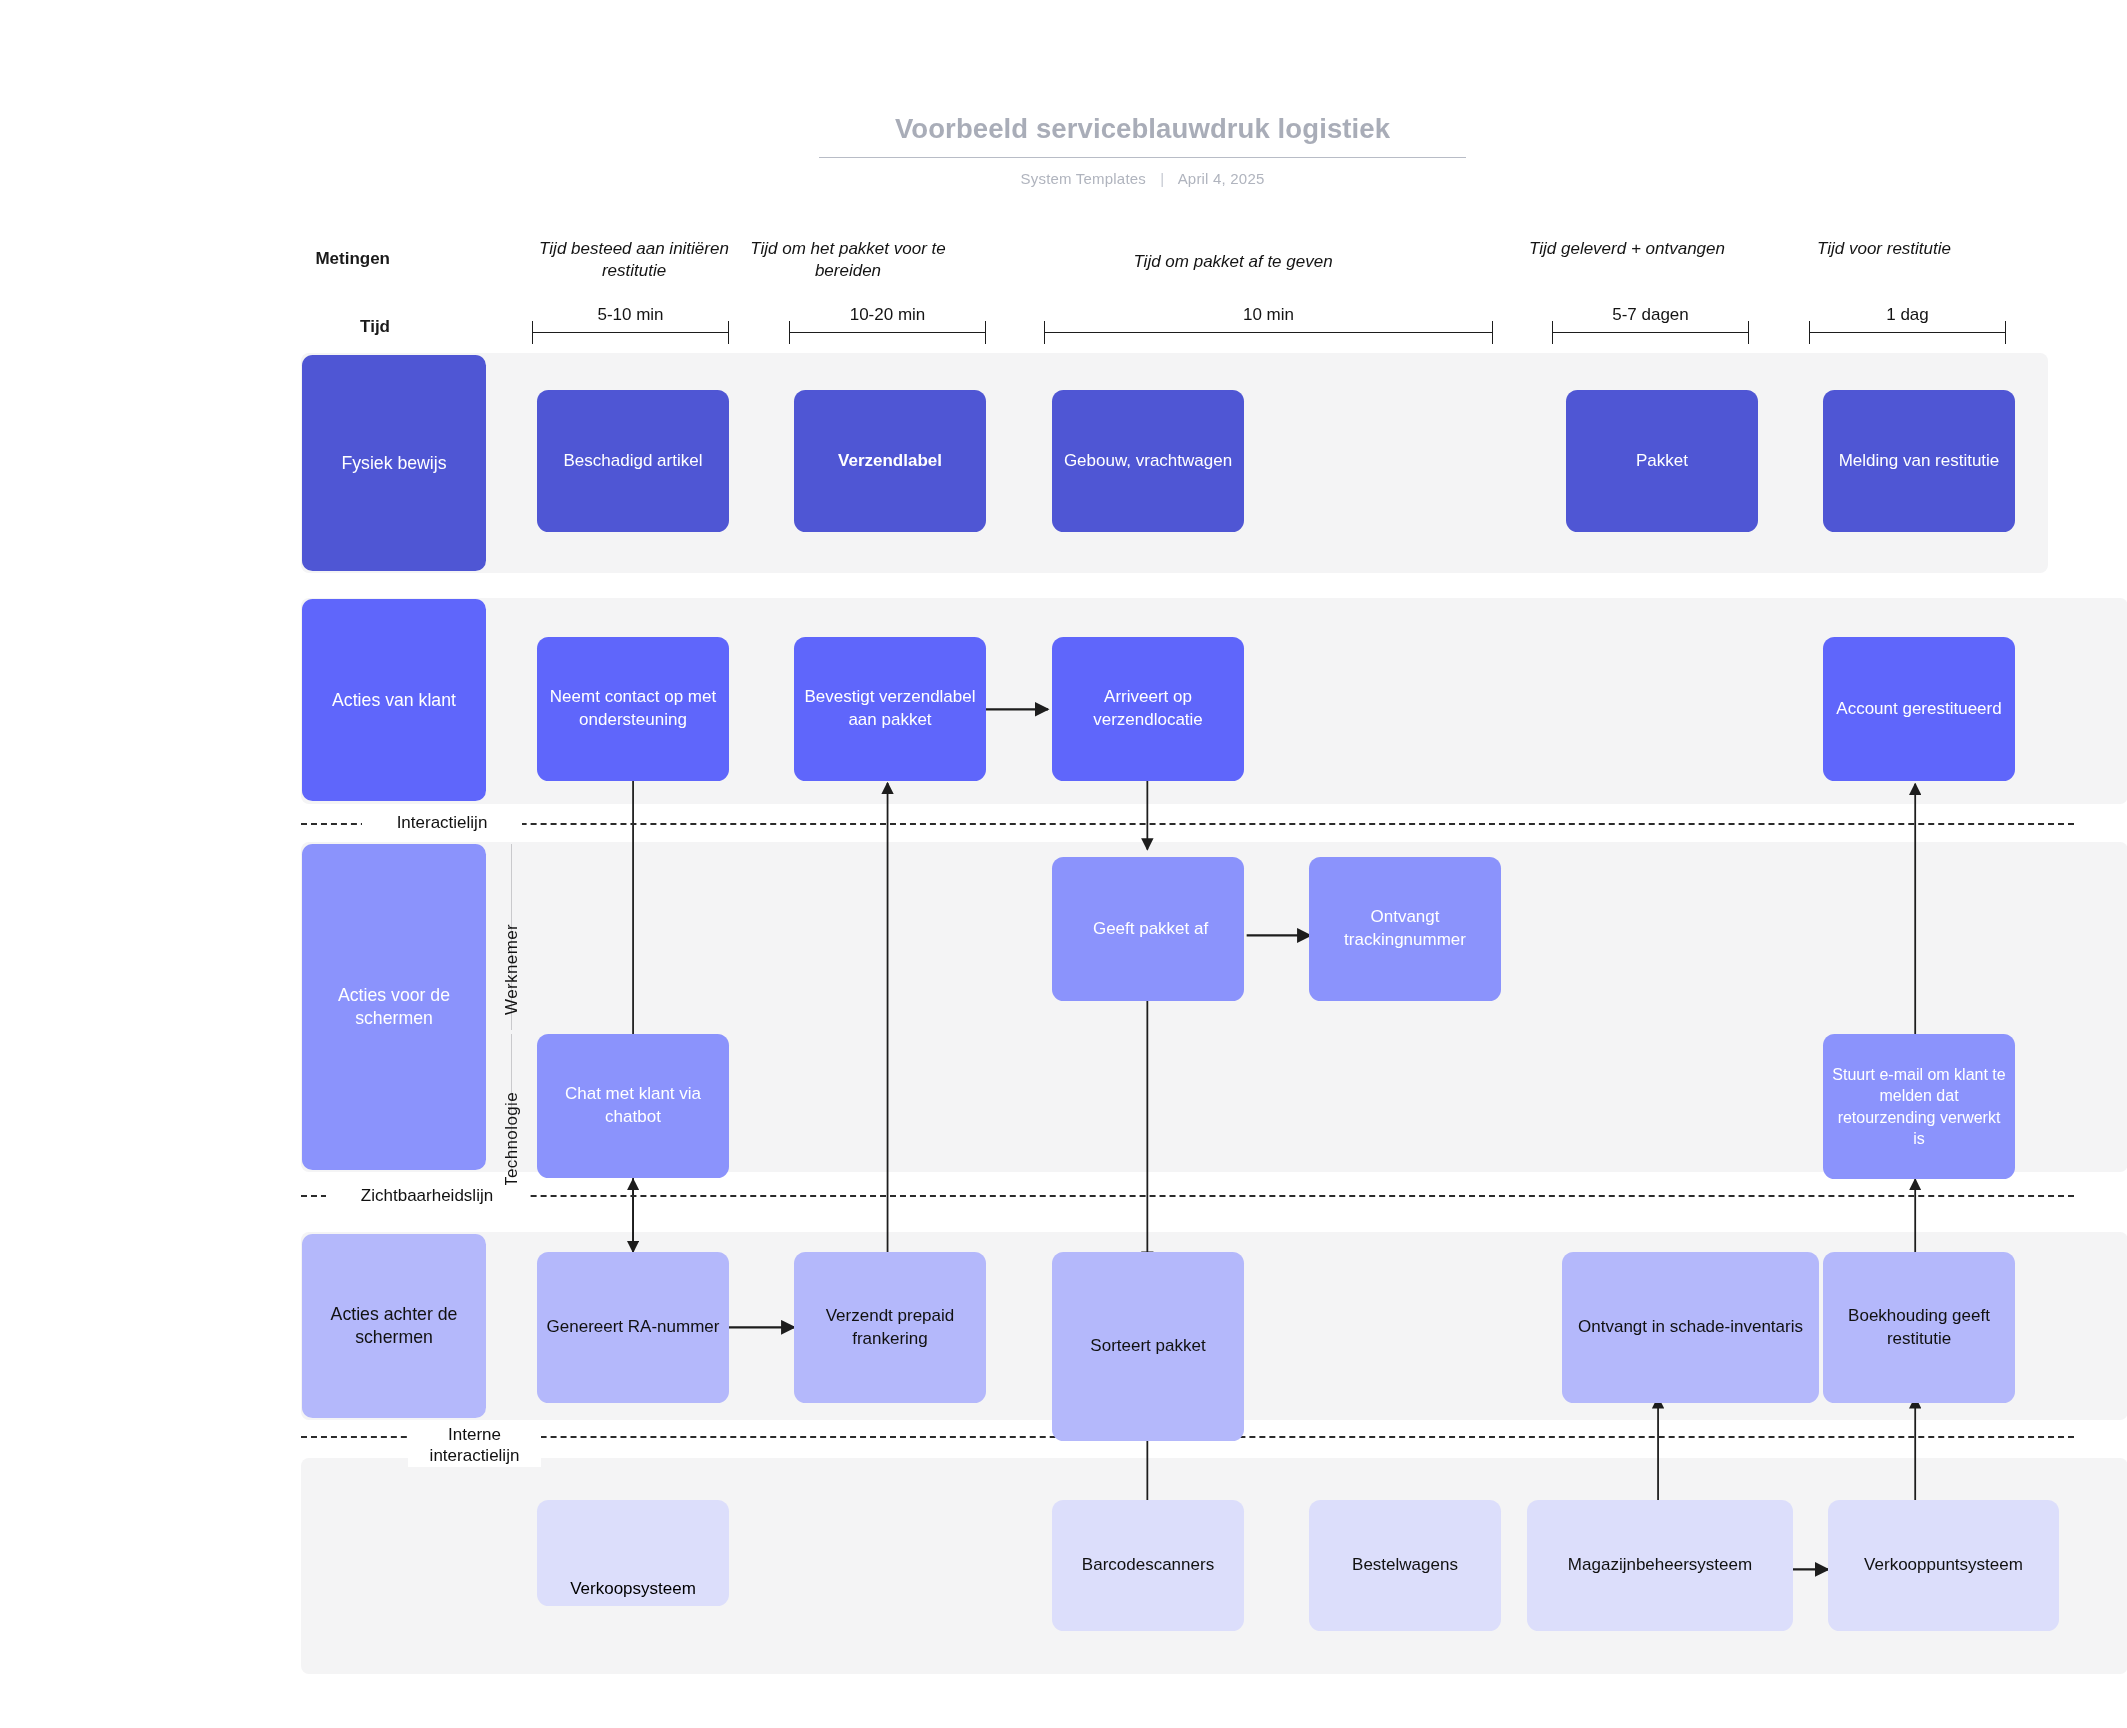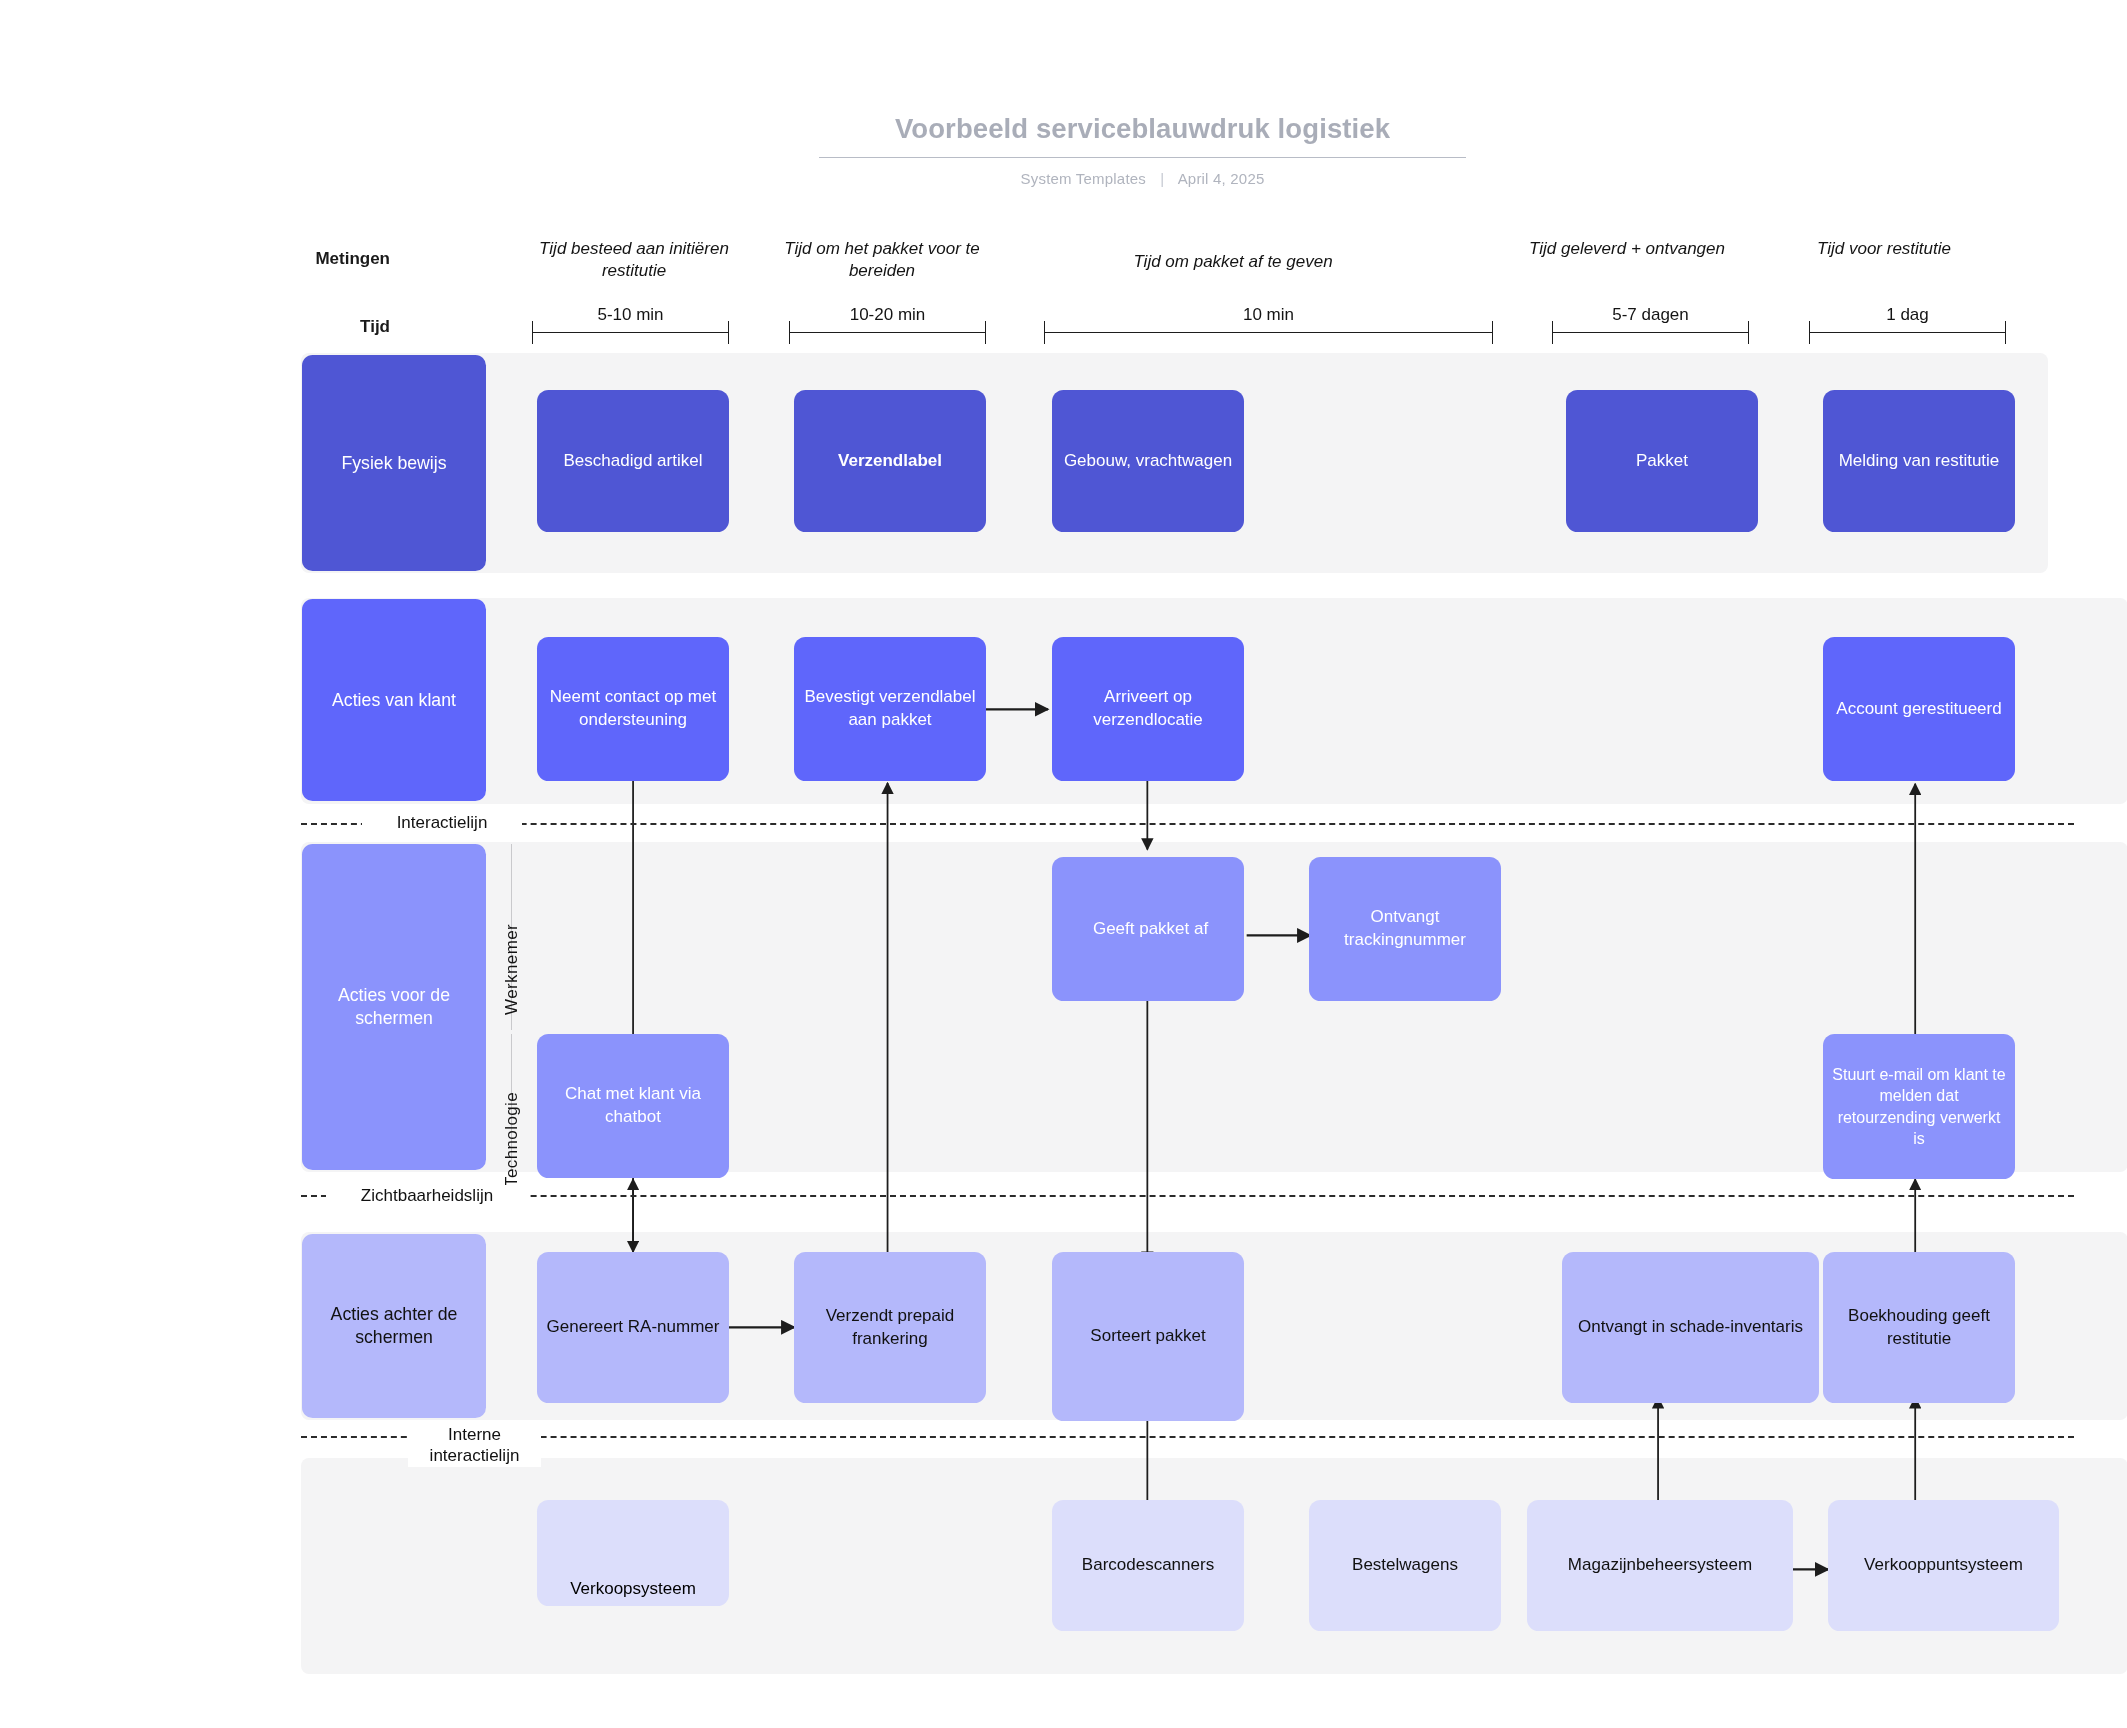--- a/index.html
+++ b/index.html
@@ -105,21 +105,21 @@
       <span>System Templates</span>
       <span class="sep">|</span>
       <span>April 4, 2025</span>
     </div>
   </div>
 
   <div class="hdr-label" id="lbl-metingen">Metingen</div>
   <div class="hdr-label" id="lbl-tijd">Tijd</div>
 
   <div class="meting" style="left:532px; top:238px; width:204px;">Tijd besteed aan initiëren restitutie</div>
-  <div class="meting" style="left:780px; top:238px; width:204px;">Tijd om het pakket voor te bereiden</div>
+  <div class="meting" style="left:746px; top:238px; width:204px;">Tijd om het pakket voor te bereiden</div>
   <div class="meting" style="left:1029px; top:251px; width:408px;">Tijd om pakket af te geven</div>
   <div class="meting" style="left:1525px; top:238px; width:204px;">Tijd geleverd + ontvangen</div>
   <div class="meting" style="left:1782px; top:238px; width:204px;">Tijd voor restitutie</div>
 
   <div class="tijdcell" style="left:532px; top:332px; width:197px;">
     <div class="tval">5-10 min</div>
     <div class="bar"></div>
     <div class="tick-l"></div>
     <div class="tick-r"></div>
   </div>
@@ -260,21 +260,21 @@
   <div class="card" style="left:1823px; top:1034px; width:192px; height:145px; background:#8b93fc; color:#fff; font-size:16px;">
     <span>Stuurt e-mail om klant te melden dat retourzending verwerkt is</span>
   </div>
 
   <div class="card" style="left:537px;  top:1252px; width:192px; height:151px; background:#b4b8fb; color:#111;">
     <span>Genereert RA-nummer</span>
   </div>
   <div class="card" style="left:794px;  top:1252px; width:192px; height:151px; background:#b4b8fb; color:#111;">
     <span>Verzendt prepaid frankering</span>
   </div>
-  <div class="card" style="left:1052px; top:1252px; width:192px; height:169px; background:#b4b8fb; color:#111;">
+  <div class="card" style="left:1052px; top:1252px; width:192px; height:189px; background:#b4b8fb; color:#111;">
     <span>Sorteert pakket</span>
   </div>
   <div class="card" style="left:1562px; top:1252px; width:257px; height:151px; background:#b4b8fb; color:#111;">
     <span>Ontvangt in schade-inventaris</span>
   </div>
   <div class="card" style="left:1823px; top:1252px; width:192px; height:151px; background:#b4b8fb; color:#111;">
     <span>Boekhouding geeft restitutie</span>
   </div>
 
   <div class="card" style="left:537px;  top:1500px; width:192px; height:106px; background:#dcdefb; color:#000000;align-items:flex-end;">

